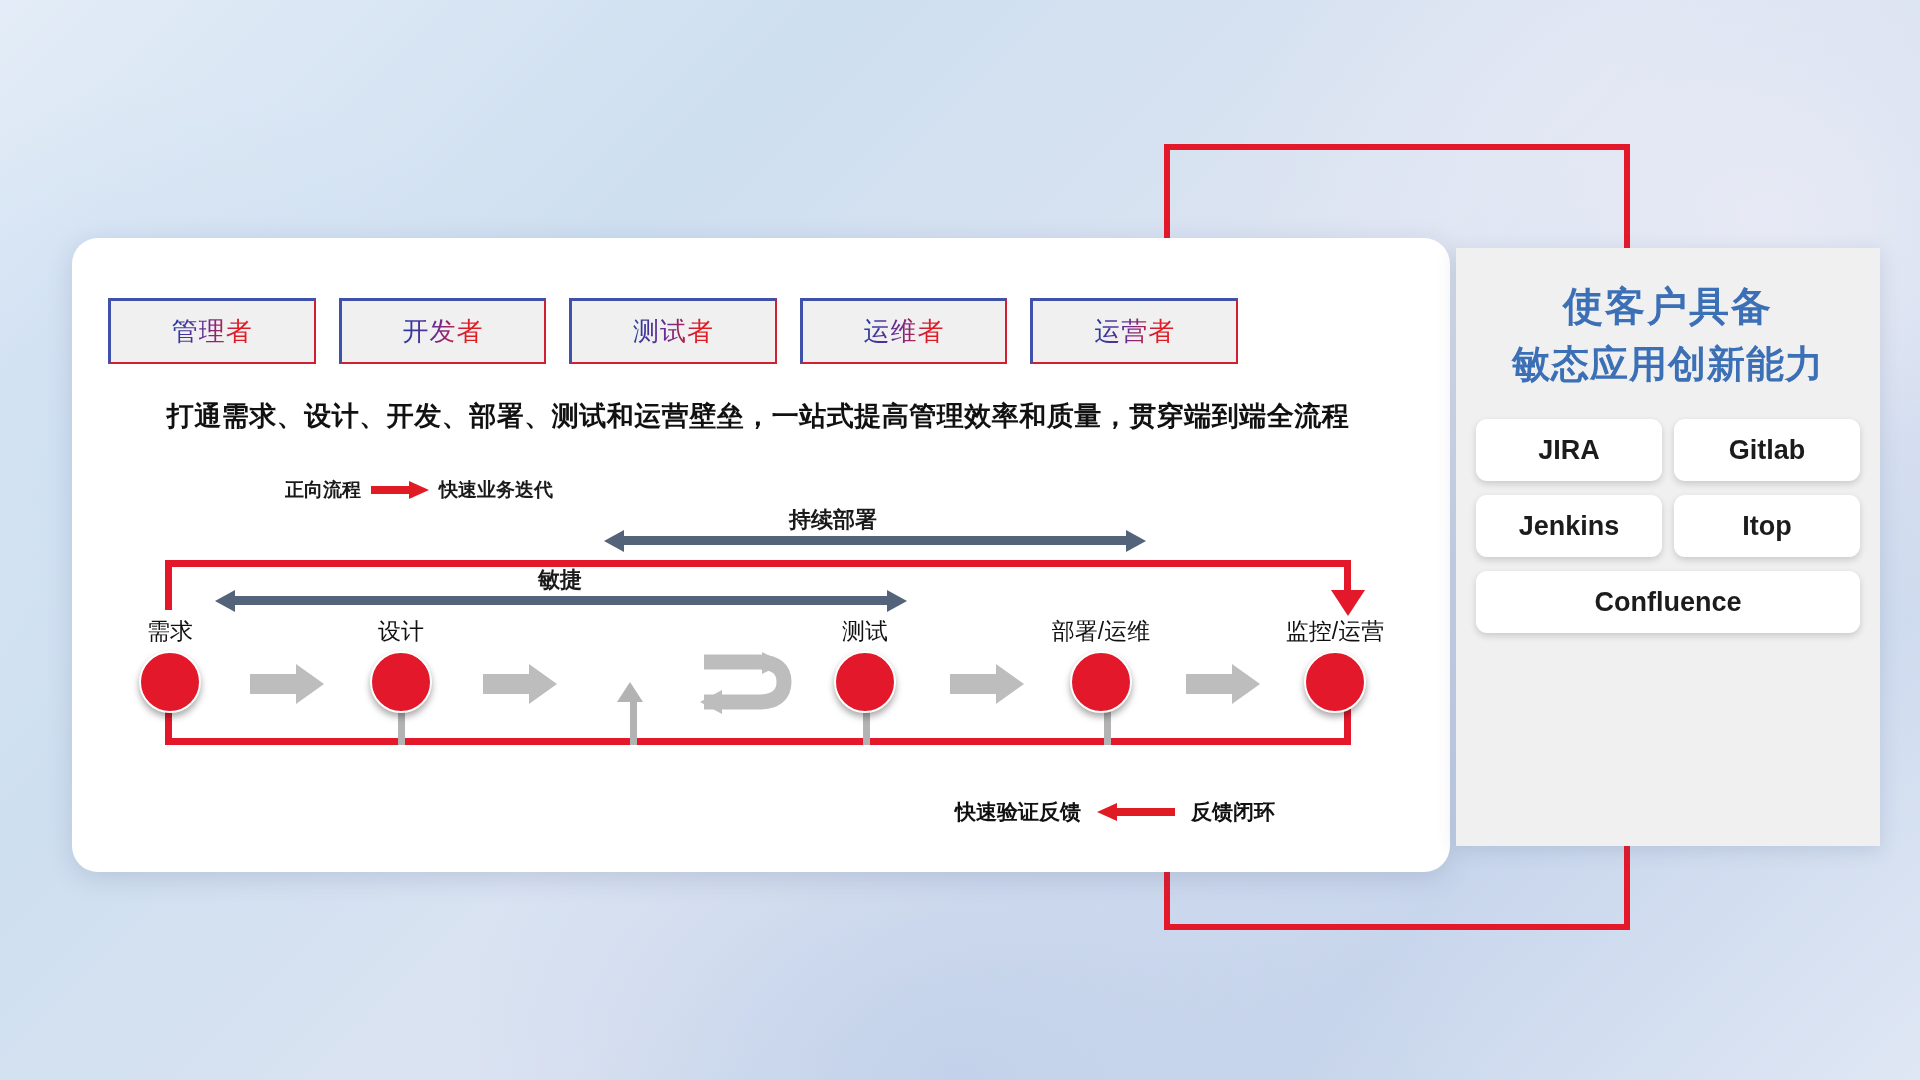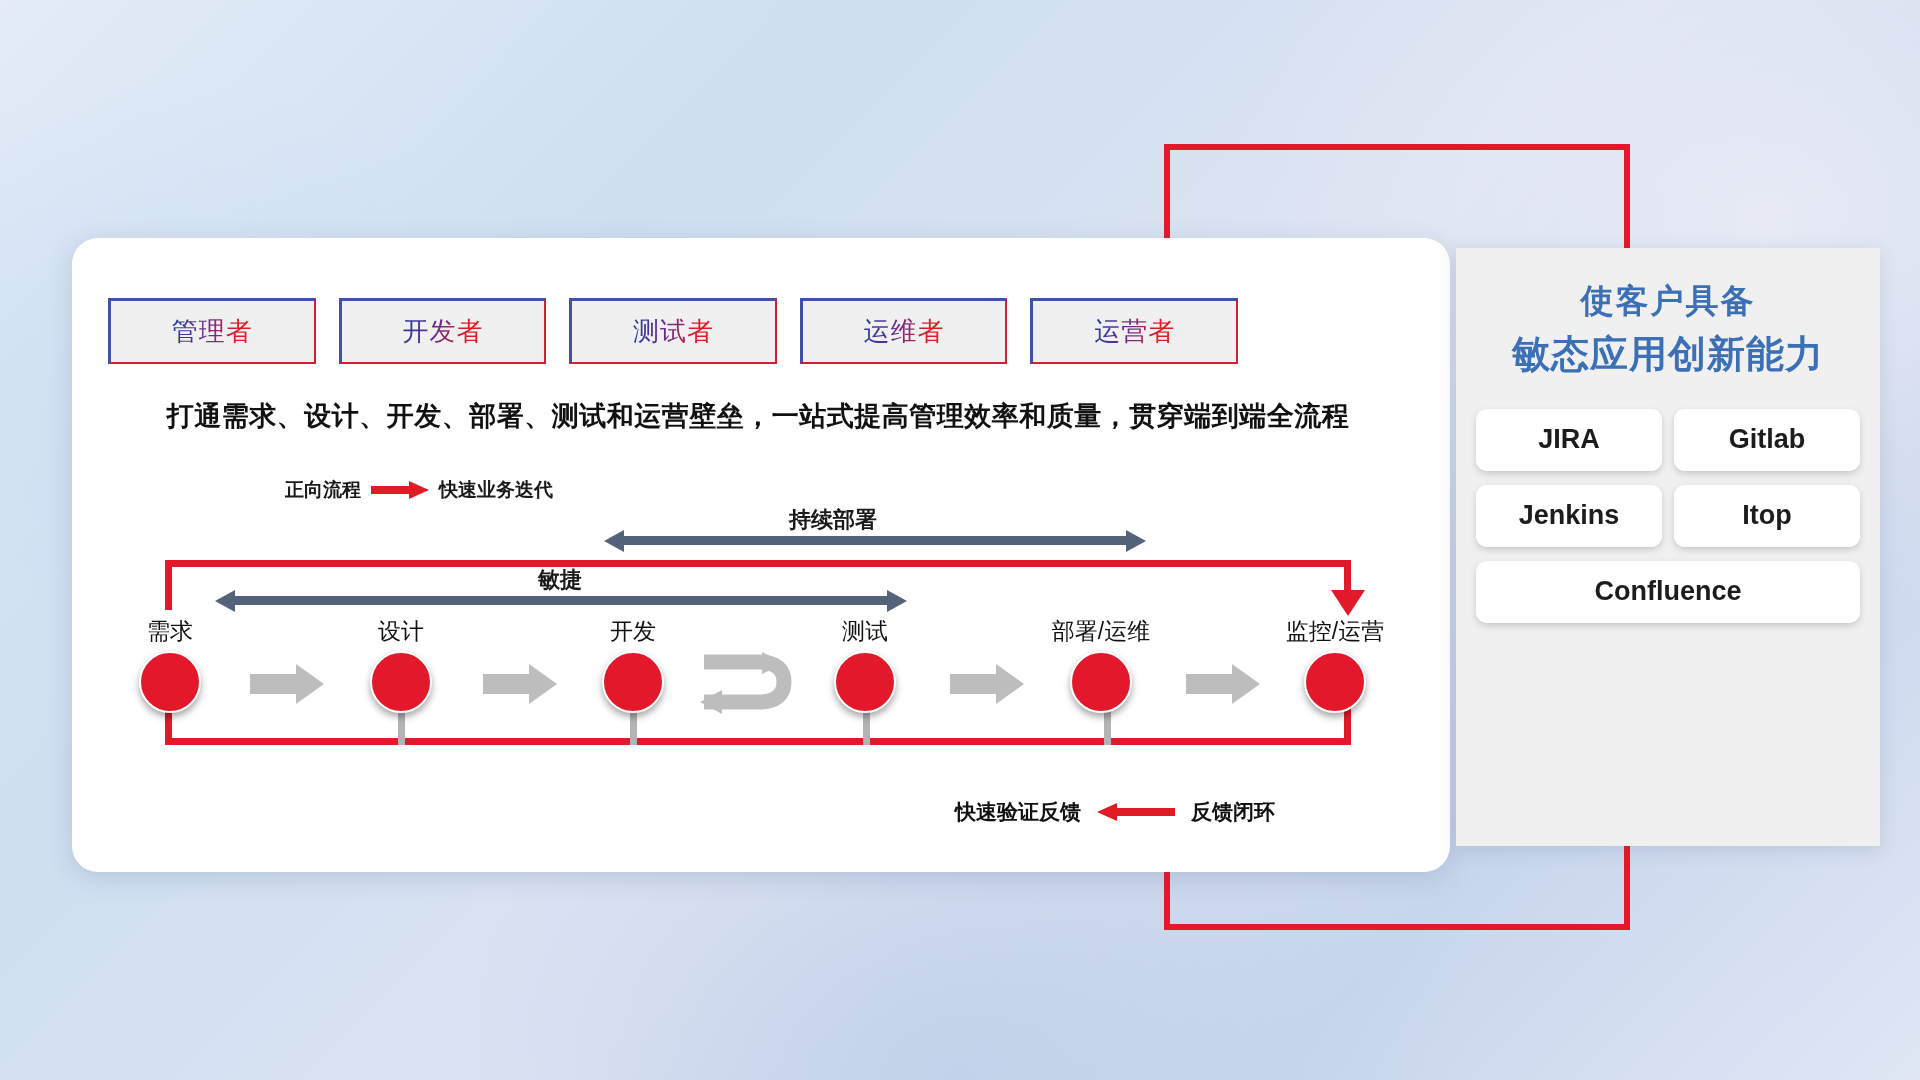--- a/index.html
+++ b/index.html
@@ -212,21 +212,21 @@
   
   #right-panel {
     position: absolute; left: 1456px; top: 248px; width: 424px; height: 598px;
     background: #f0f0f0;
     box-shadow: 0 4px 18px rgba(60,80,120,.16);
   }
   #panel-title {
     margin-top: 28px; text-align: center;
     color: #3b6fb6; font-weight: bold; line-height: 1.5;
   }
-  #panel-title .l1 { font-size: 33px; display: block; letter-spacing: 2px; }
+  #panel-title .l1 { font-size: 40px; display: block; letter-spacing: 2px; }
   #panel-title .l2 { font-size: 38px; display: block; letter-spacing: 1px; }
   #tools {
     margin-top: 26px; padding: 0 10px;
     display: flex; flex-wrap: wrap; gap: 14px 12px; justify-content: center;
   }
   .tool {
     background: #fff; border-radius: 11px;
     height: 62px; width: 186px;
     display: flex; align-items: center; justify-content: center;
     font-size: 27px; font-weight: bold; color: #1c1c1c;
@@ -314,24 +314,20 @@
 
     <div class="stage" style="left:218px; top:0;">
       <div class="stage-label">设计</div>
       <div class="stage-dot"></div>
     </div>
     <div class="gray-arrow" style="left:375px; top:48px;">
       <span class="g-bar"></span>
       <span class="g-head"></span>
     </div>
 
-    <div class="stage" style="left:450px; top:0;">
-      <div class="stage-label">开发</div>
-      <div class="stage-dot"></div>
-    </div>
 
     <div class="stage" style="left:682px; top:0;">
       <div class="stage-label">测试</div>
       <div class="stage-dot"></div>
     </div>
     <div class="gray-arrow" style="left:842px; top:48px;">
       <span class="g-bar"></span>
       <span class="g-head"></span>
     </div>
 

